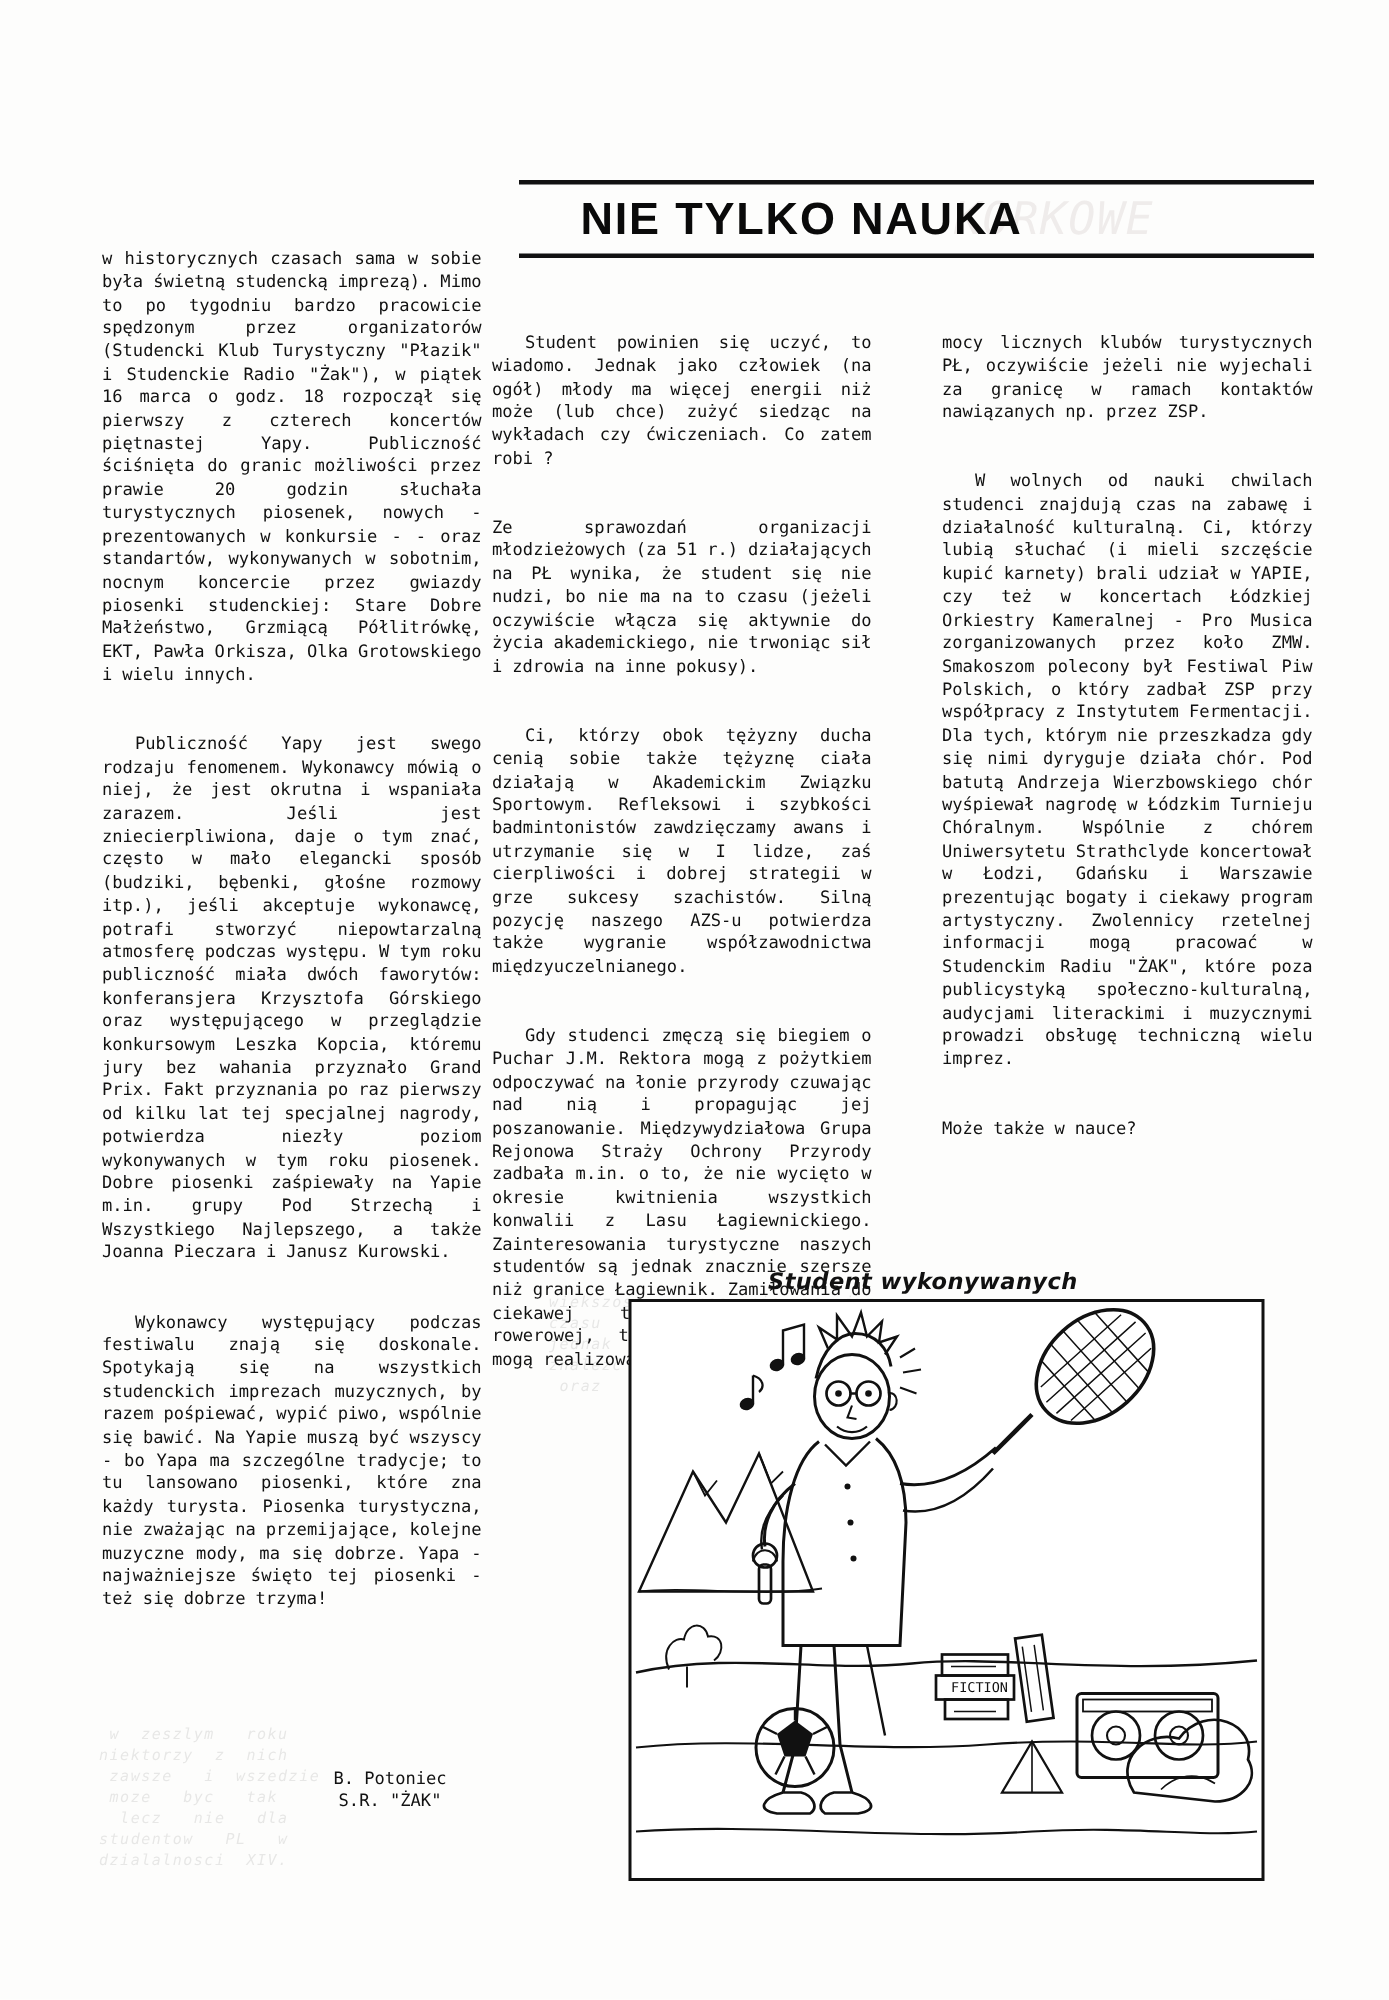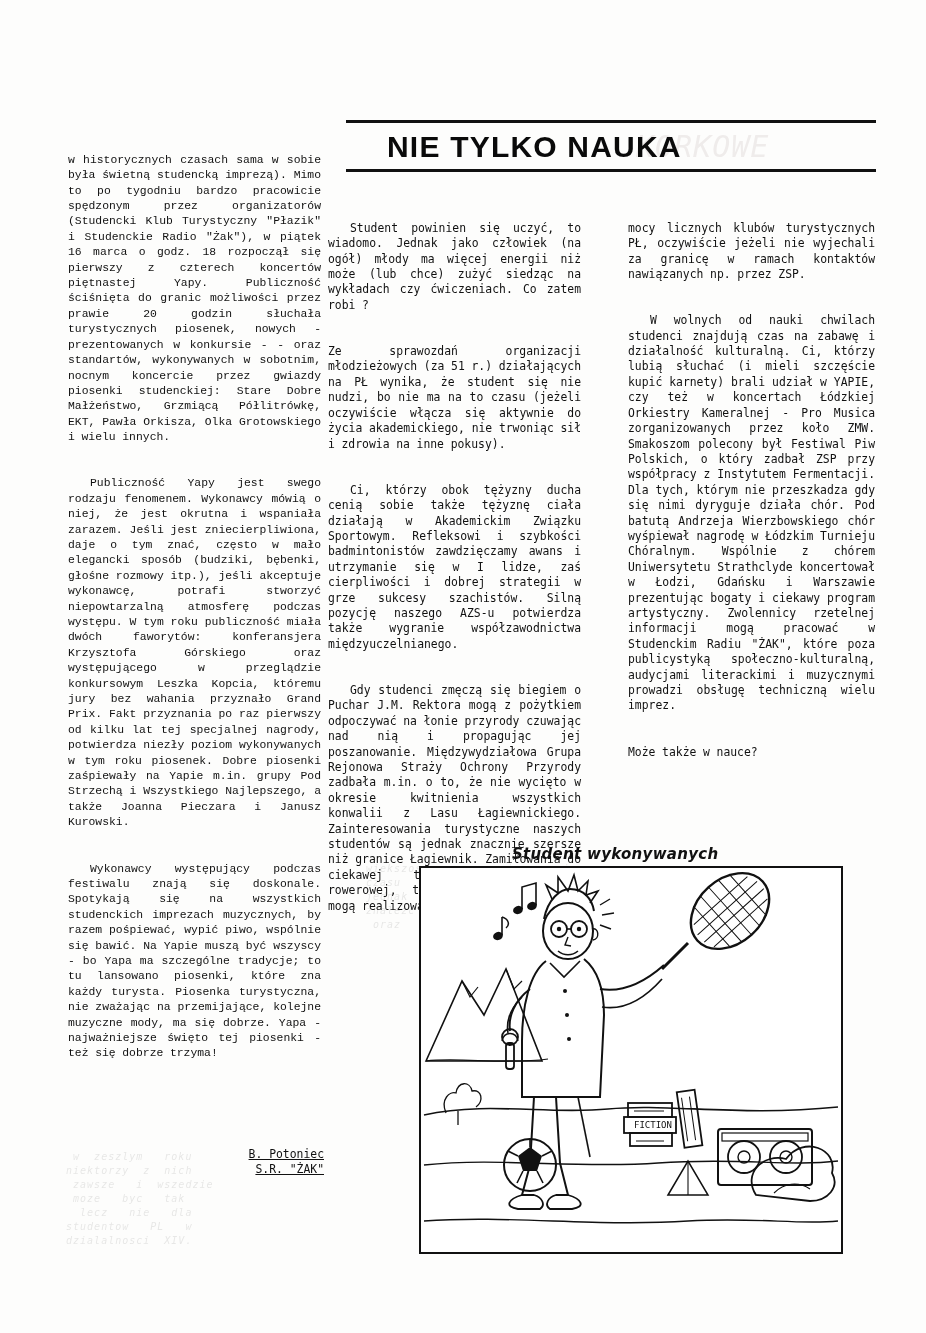--- a/index.html
+++ b/index.html
@@ -37,23 +37,22 @@
   .col p {
     margin: 0;
   }
   .col p + p {
     margin-top: 0px;
   }
   .indent { text-indent: 22px; }
 
   #col-left {
     left: 68px;
-    top: 122px;
+    top: 134px;
     width: 253px;
-    font-family: Liberation Mono, monospace;
   }
   #col-mid {
     left: 328px;
     top: 190px;
     width: 253px;
   }
   #col-right {
     left: 628px;
     top: 190px;
     width: 247px;
@@ -83,26 +82,25 @@
     letter-spacing: 1.2px;
     line-height: 34px;
     color: #0a0a0a;
     margin-left: 41px;
   }
 
   
   #signature {
     position: absolute;
     left: 196px;
-    top: 1147px;
+    top: 1178px;
     width: 128px;
     font-size: 11.4px;
     line-height: 15.4px;
-    text-align: right;
-    text-decoration: underline;
+    text-align: center;
   }
 
   
   .ghost {
     position: absolute;
     color: rgba(120,120,120,0.16);
     font-size: 10px;
     line-height: 14px;
     letter-spacing: 1px;
     user-select: none;

